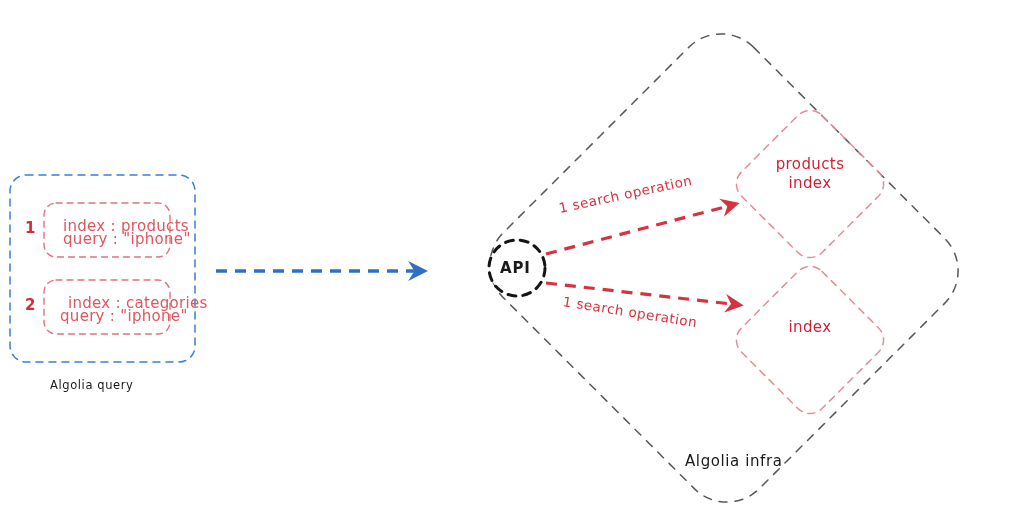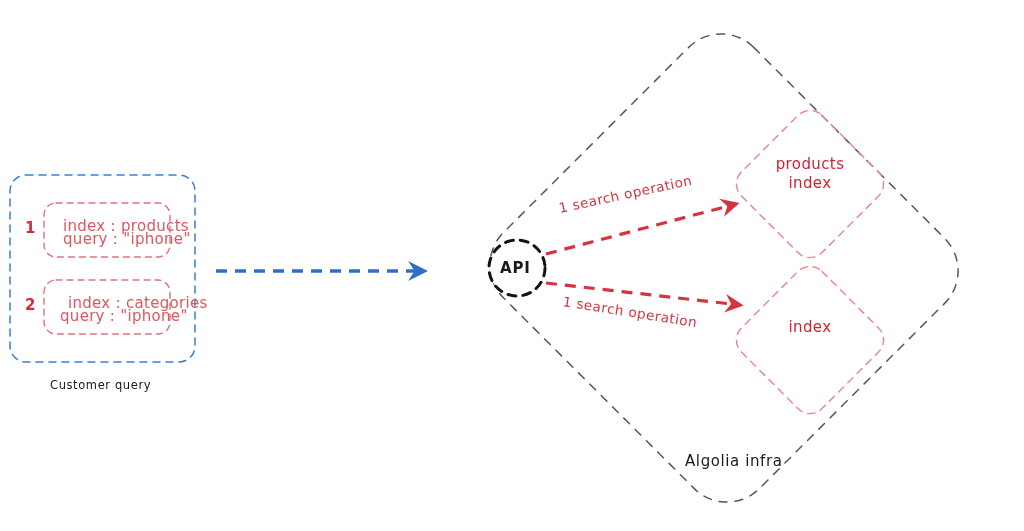--- a/index.html
+++ b/index.html
@@ -132,21 +132,21 @@
   <div class="txt q-line" style="left:63px; top:217px; width:88px;">index : products</div>
 
   <div class="txt q-line" style="left:63px; top:230px; width:88px;">query : "iphone"</div>
 
   <div class="txt q-num" style="left:25px; top:296px;">2</div>
 
   <div class="txt q-line" style="left:68px; top:294px; width:94px;">index : categories</div>
 
   <div class="txt q-line" style="left:60px; top:307px; width:94px;">query : "iphone"</div>
 
-  <div class="txt caption" style="left:50px; top:378px;">Customer query</div>
+  <div class="txt caption" style="left:50px; top:378px;">Algolia query</div>
 
 
   <div class="txt api-label" style="left:500px; top:259px;">API</div>
 
   <div class="txt op-label" id="op-label-top" style="left:559px; top:200px;">1 search operation</div>
 
   <div class="txt op-label" id="op-label-bottom" style="left:563px; top:293px;">1 search operation</div>
 
   <div class="txt index-label" style="left:750px; top:155px; width:120px;">
     <div>products</div>

